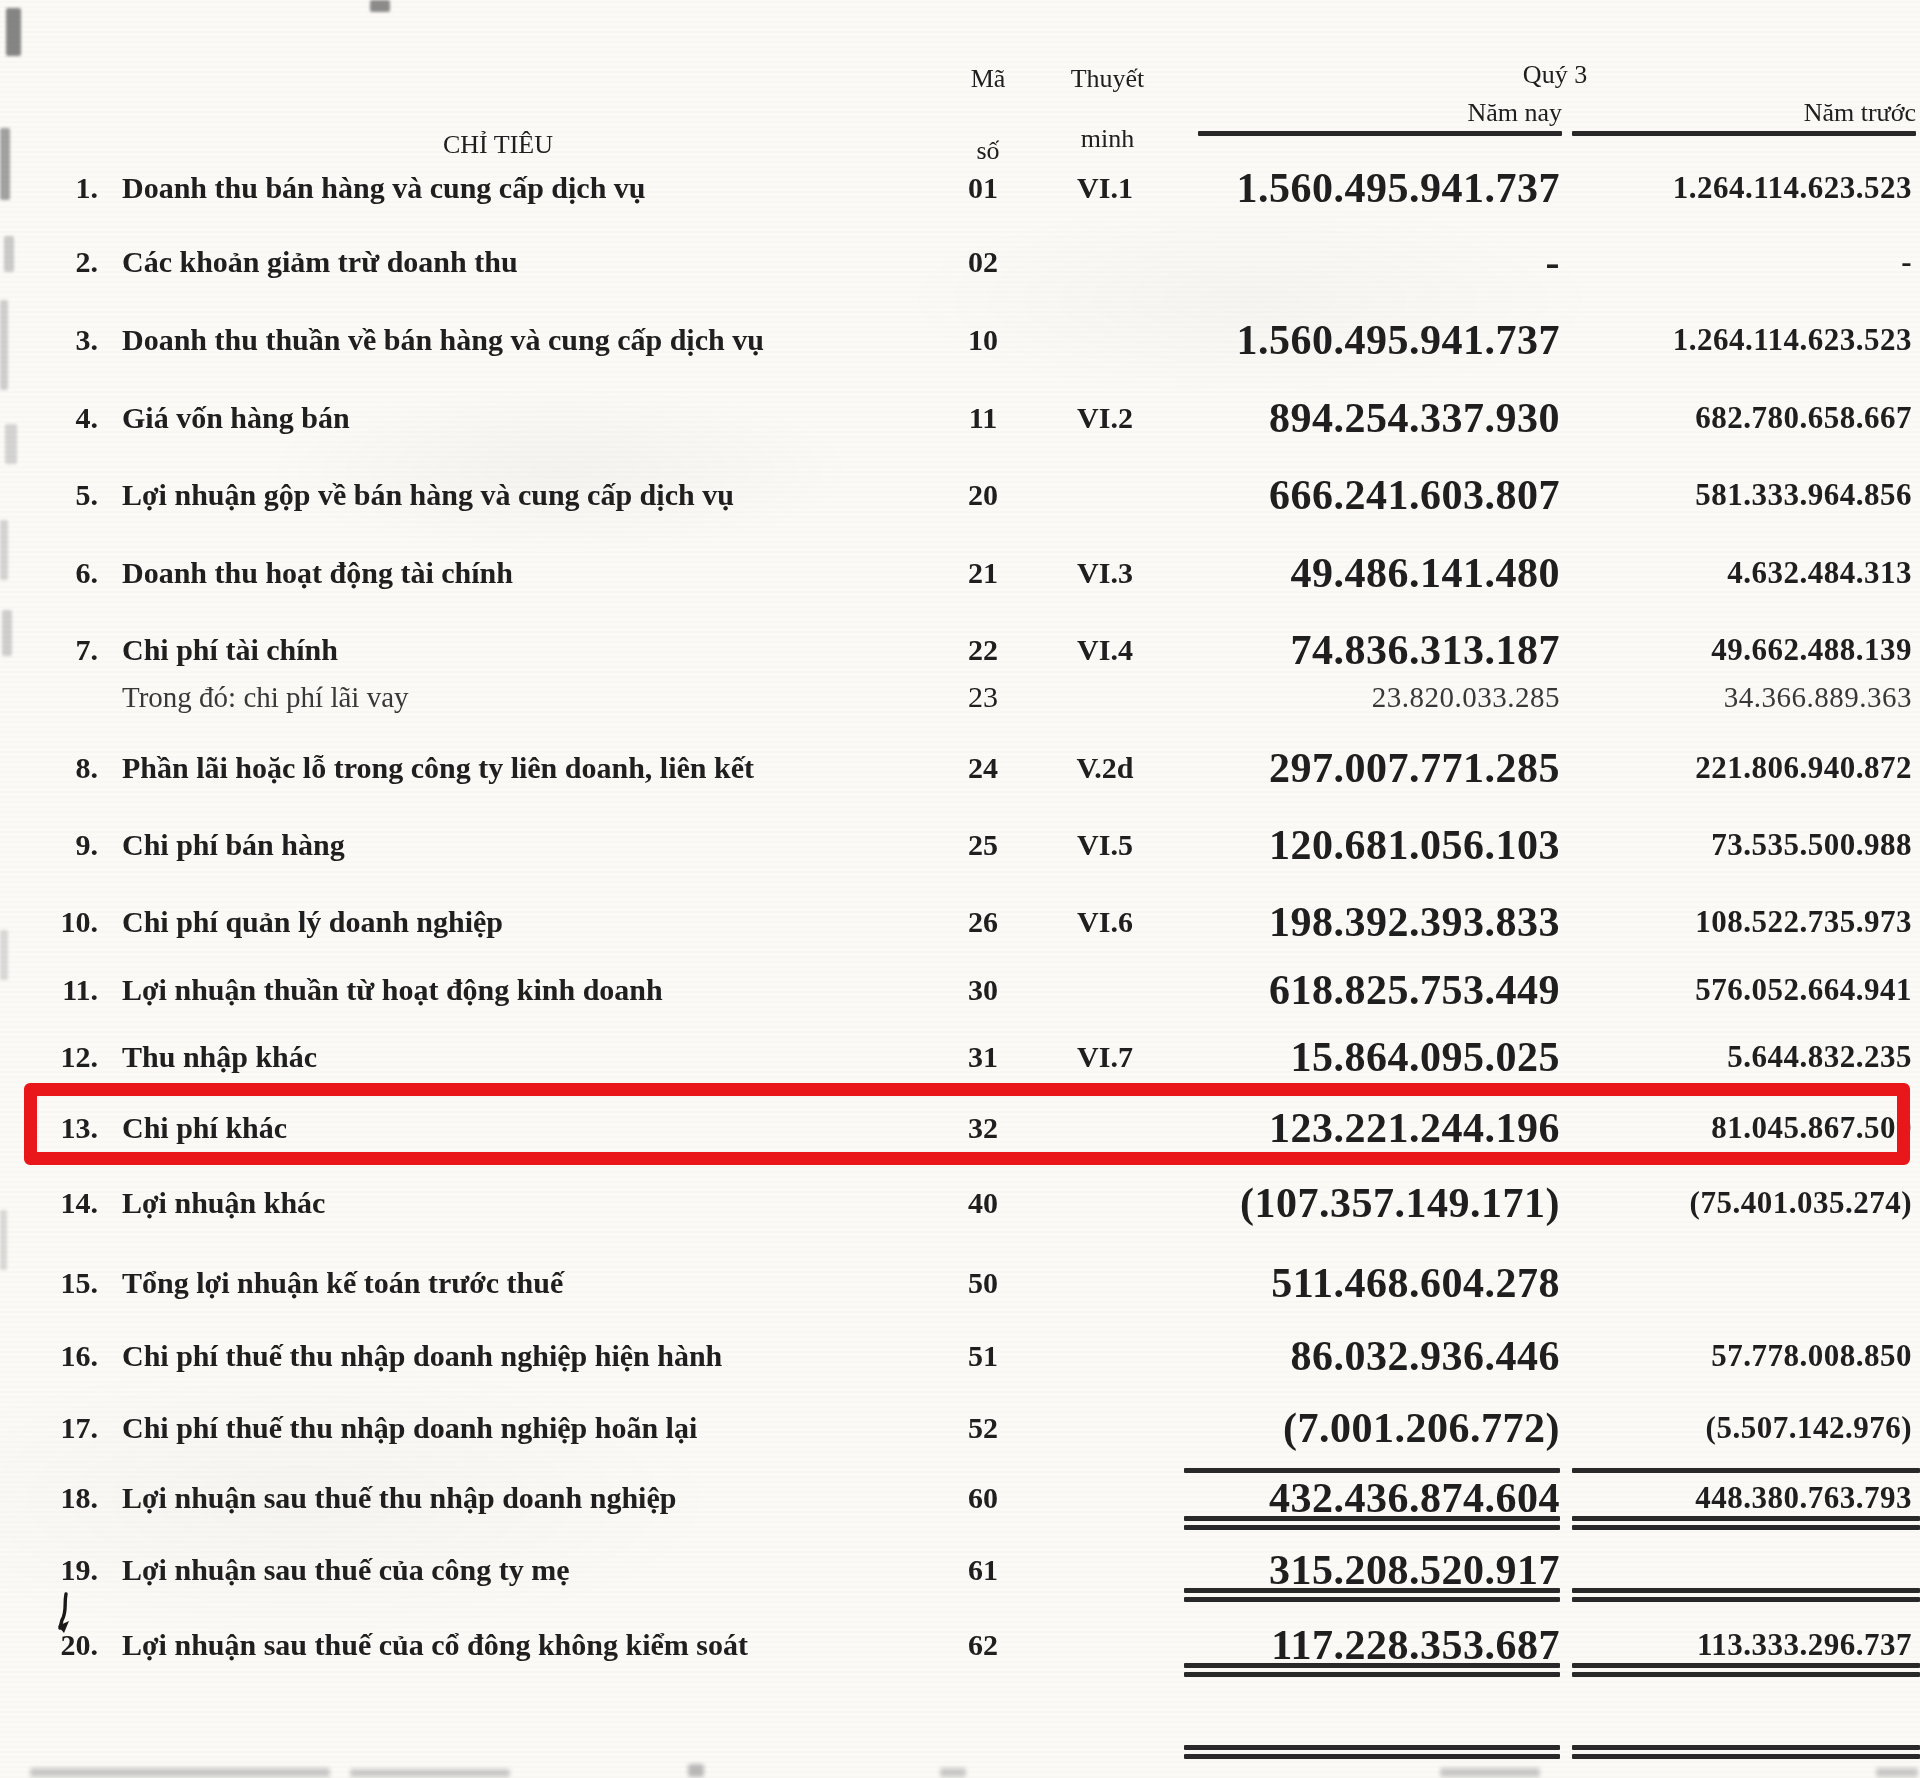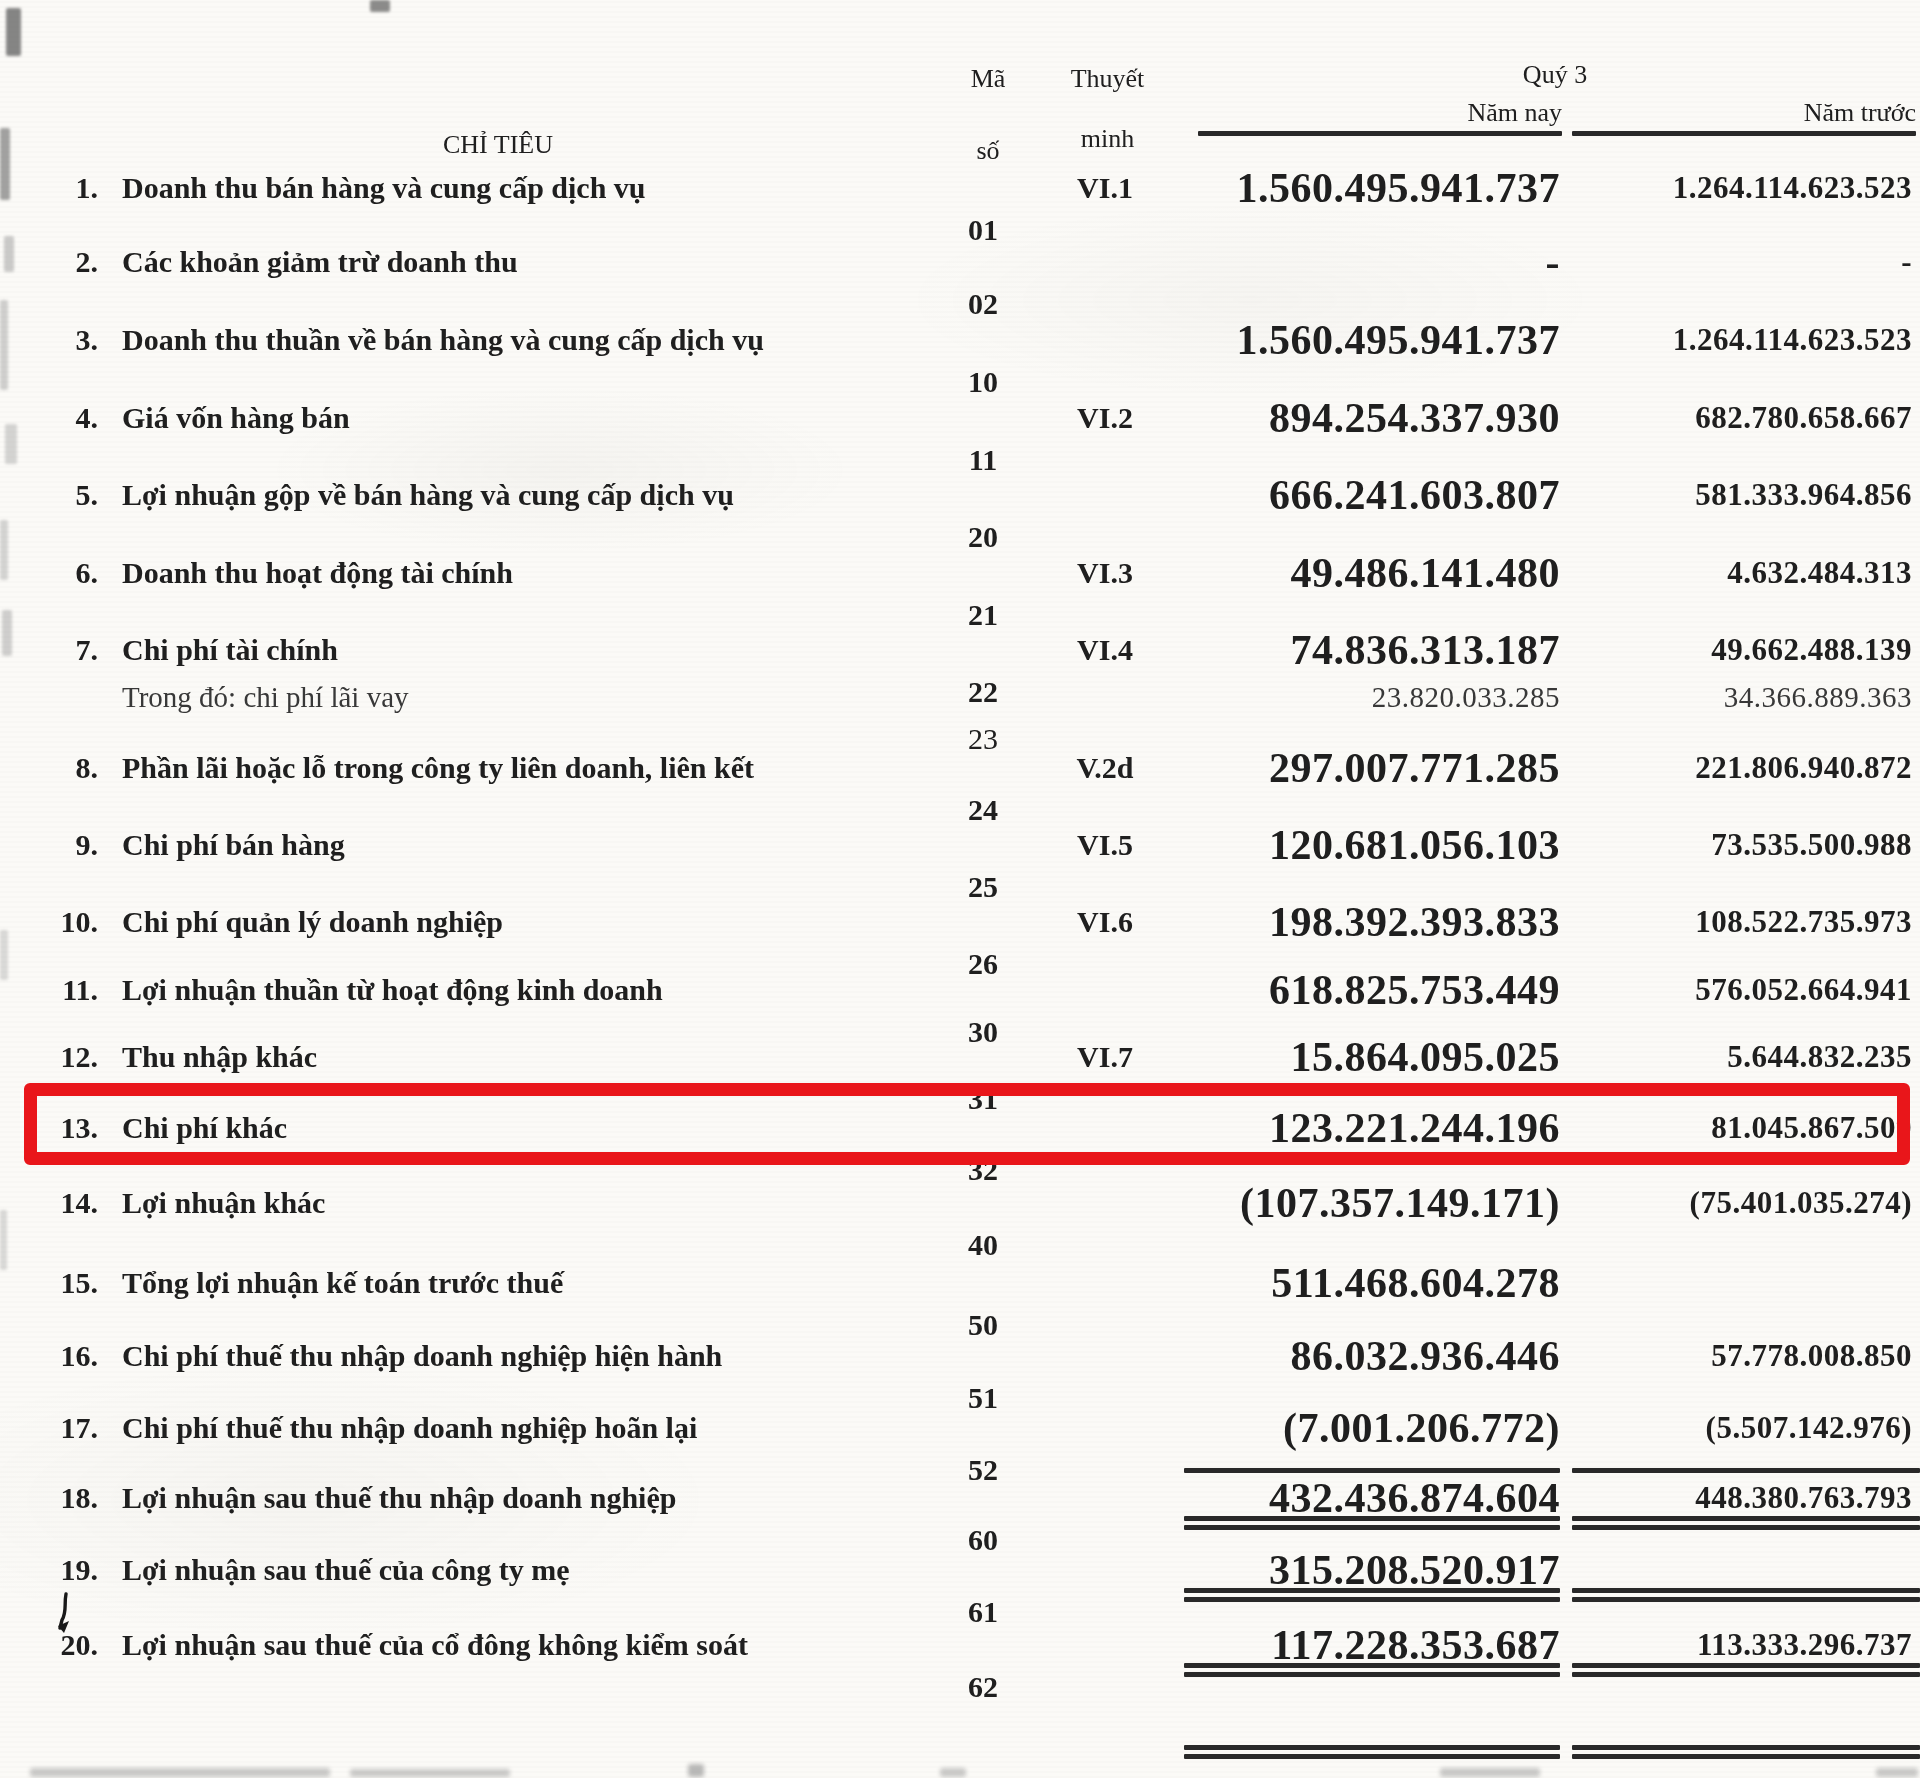--- a/index.html
+++ b/index.html
@@ -23,21 +23,21 @@
       repeating-linear-gradient(0deg, rgba(0,0,0,.012) 0 2px, transparent 2px 5px);
   }
   .hdr{position:absolute;font-weight:normal;font-size:26px;line-height:34px;}
   .center{text-align:center;}
   .right{text-align:right;}
   .rule{position:absolute;background:#2c2c2c;height:5px;border-radius:1px;}
   .row{position:absolute;left:0;width:1920px;height:44px;line-height:44px;font-weight:bold;}
   .row span{position:absolute;display:block;height:44px;}
   .num{left:0;width:98px;text-align:right;font-size:30px;}
   .lab{left:122px;width:820px;font-size:30px;white-space:nowrap;}
-  .code{left:945px;width:76px;text-align:center;font-size:30px;margin-top:42px;}
+  .code{left:945px;width:76px;text-align:center;font-size:30px;}
   .note{left:1030px;width:150px;text-align:center;font-size:30px;}
   .cur{left:1180px;width:380px;text-align:right;font-size:42px;letter-spacing:.5px;}
   .pri{left:1572px;width:340px;text-align:right;font-size:31px;letter-spacing:.5px;}
   .row.sub{font-weight:normal;}
   .row.sub .lab{font-size:29px;color:#3a3a3a;}
   .row.sub .cur,.row.sub .pri{font-size:29px;color:#3a3a3a;}
   #highlight-box{
     position:absolute;left:24px;top:1083px;width:1886px;height:82px;
     box-sizing:border-box;border:13px solid #e6191d;border-radius:6px;
     z-index:6;pointer-events:none;

